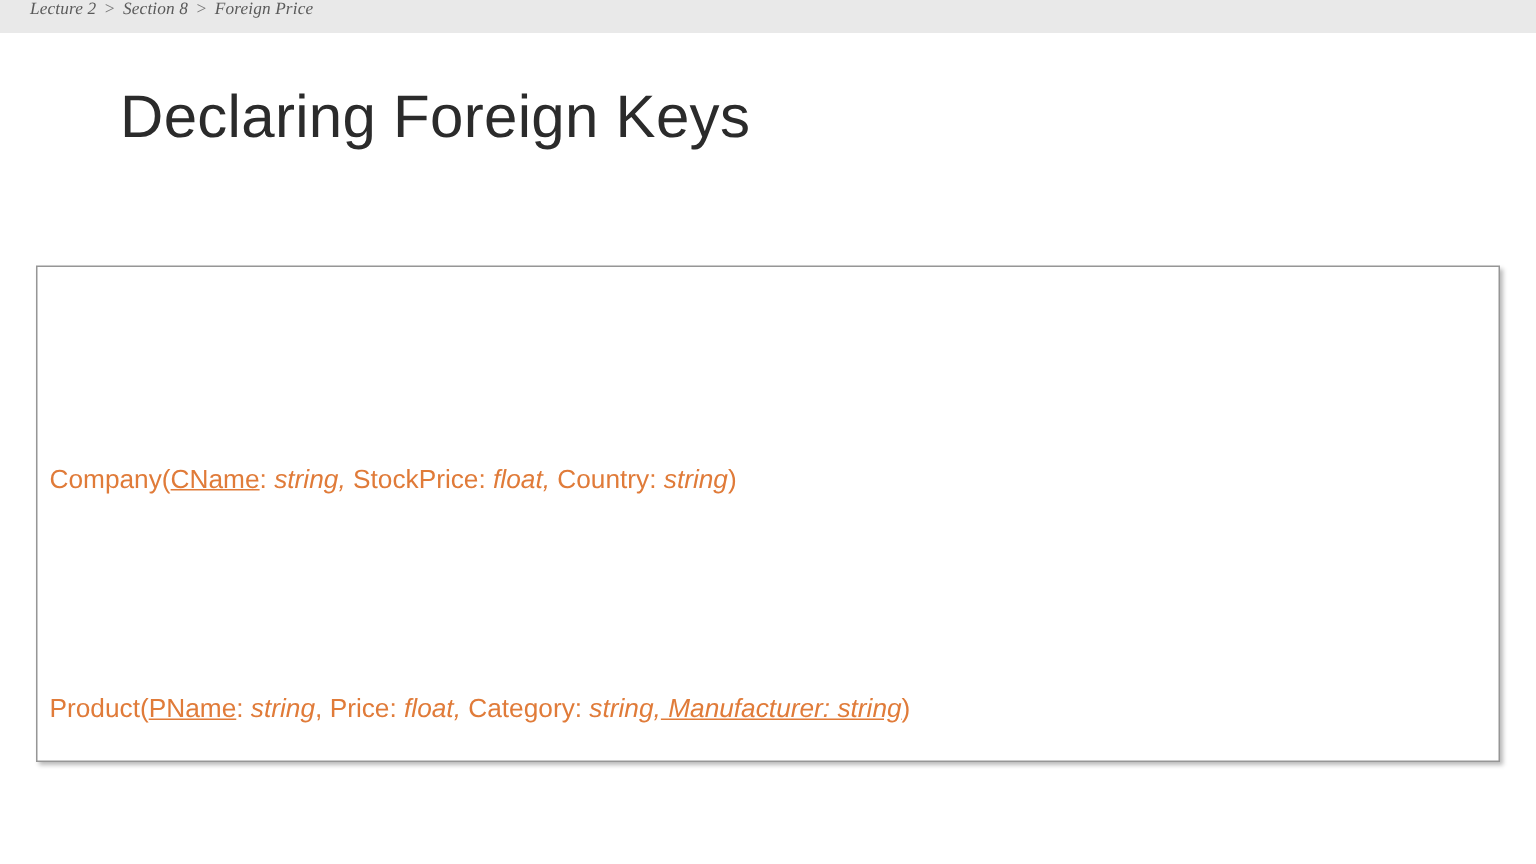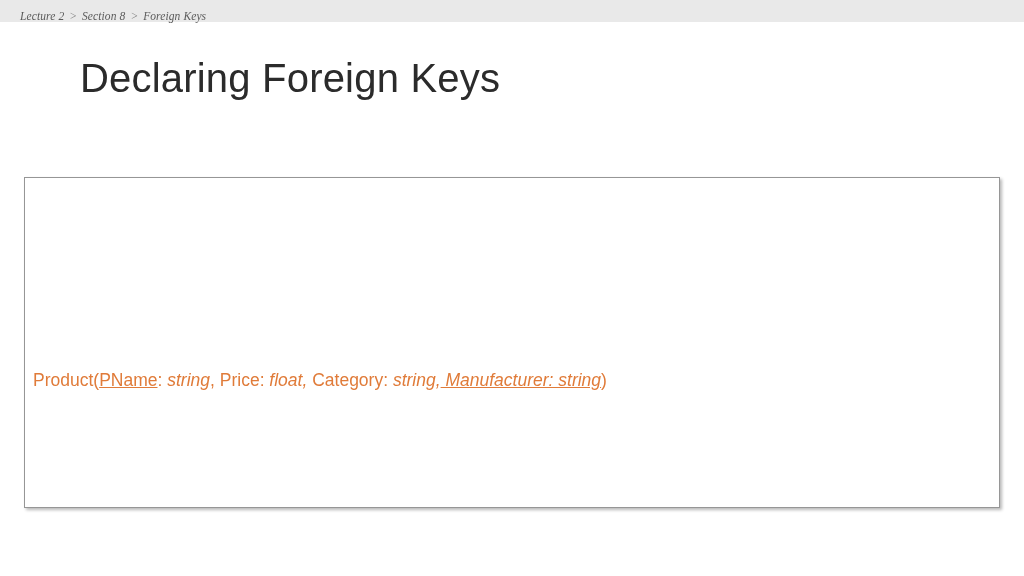--- a/index.html
+++ b/index.html
@@ -17,21 +17,21 @@
 
   
   #breadcrumb-bar {
     position: absolute;
     left: 0;
     top: 0;
     width: 1024px;
     height: 22px;
     background: #e9e9e9;
     display: flex;
-    align-items: flex-end;
+    align-items: flex-start;
     padding-left: 20px;
     box-sizing: border-box;
   }
   .crumb {
     font-family: "Liberation Serif", serif;
     font-style: italic;
     font-size: 11.5px;
     color: #5a5a5a;
     white-space: pre;
     letter-spacing: 0.1px;
@@ -88,29 +88,30 @@
   .und       { text-decoration: underline; }
 </style>
 </head>
 <body>
 
 <div id="breadcrumb-bar">
   <span class="crumb">Lecture 2</span>
   <span class="crumb-sep">&gt;</span>
   <span class="crumb">Section 8</span>
   <span class="crumb-sep">&gt;</span>
-  <span class="crumb">Foreign Keys</span>
+  <span class="crumb">Foreign Price</span>
 </div>
 
 <div id="slide-title">Declaring Foreign Keys</div>
 
 <div id="code-box">
   <div id="code-body">
 
     
+    <div class="code-line"><span class="schema">Company(</span><span class="schema und">CName</span><span class="schema">:</span><span class="schema ital"> string,</span><span class="schema"> StockPrice:</span><span class="schema ital"> float,</span><span class="schema"> Country:</span><span class="schema ital"> string</span><span class="schema">)</span></div>
 
     
     <div class="code-line"><span class="schema">Product(</span><span class="schema und">PName</span><span class="schema">:</span><span class="schema ital"> string</span><span class="schema">, Price:</span><span class="schema ital"> float,</span><span class="schema"> Category:</span><span class="schema ital"> string,</span><span class="schema ital und"> Manufacturer: string</span><span class="schema">)</span></div>
 
     
     
 
     
     
 

